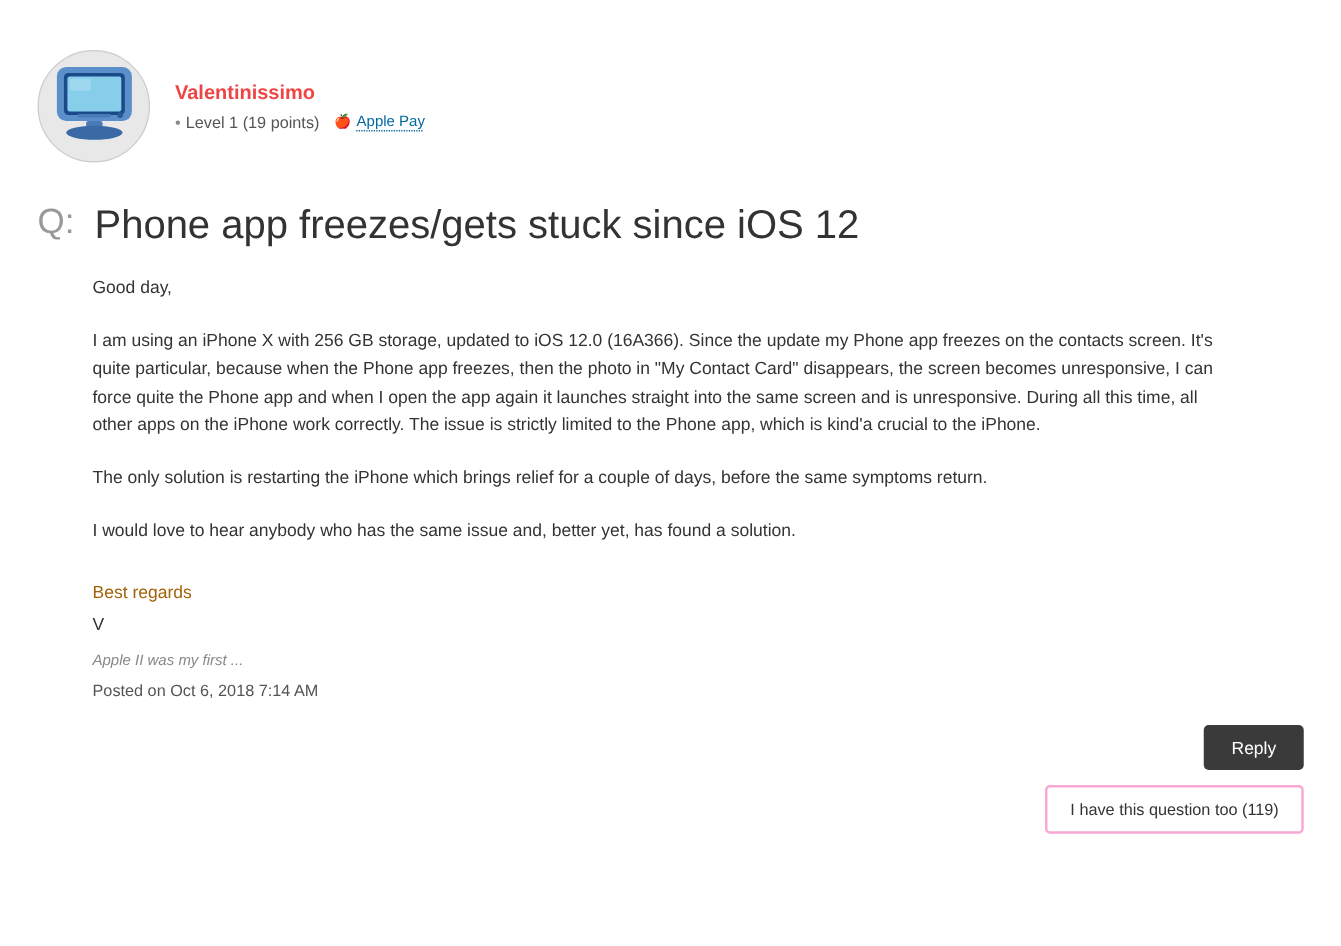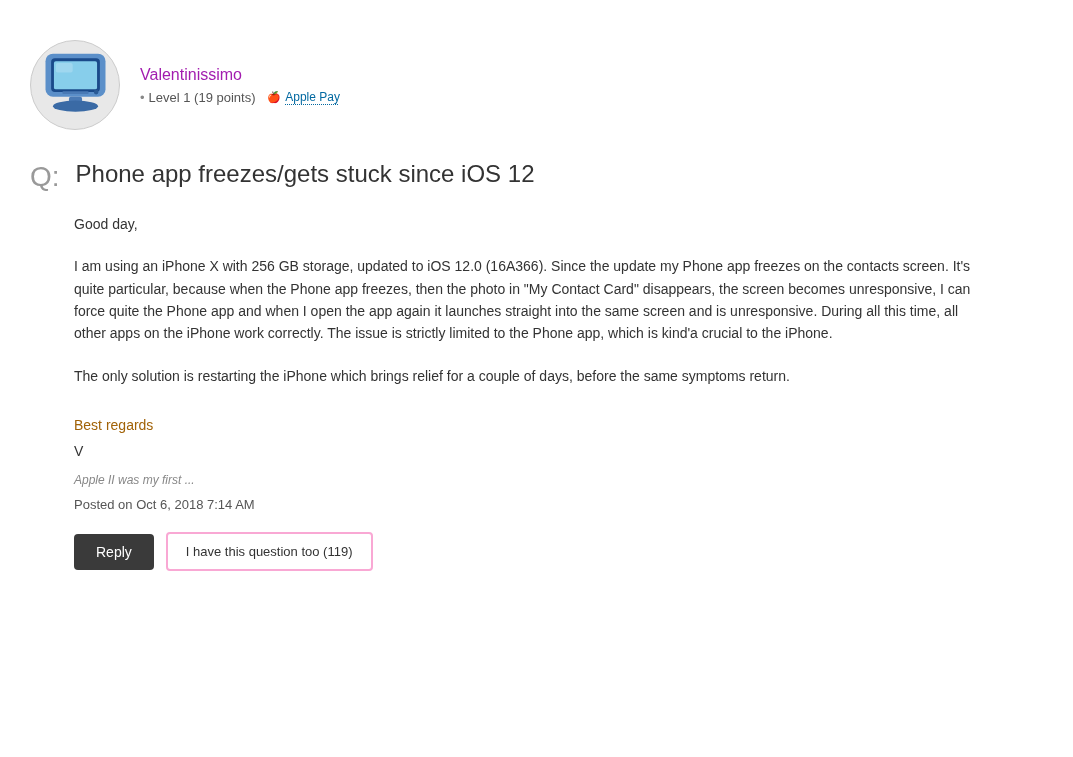--- a/index.html
+++ b/index.html
@@ -39,22 +39,22 @@
 
     .user-info {
       margin-left: 20px;
       display: flex;
       flex-direction: column;
       gap: 6px;
     }
 
     .username {
       font-size: 16px;
-      font-weight: 400;
-      color: #a21caf;
+      font-weight: 700;
+      color: #ef4444;
     }
 
     .user-meta {
       display: flex;
       align-items: center;
       gap: 12px;
       font-size: 13px;
       color: #555;
     }
 
@@ -103,21 +103,21 @@
     .q-label {
       font-size: 28px;
       color: #999;
       font-weight: 300;
       line-height: 1.1;
       flex-shrink: 0;
       margin-top: 2px;
     }
 
     .question-title {
-      font-size: 24px;
+      font-size: 32px;
       font-weight: 400;
       color: #333;
       line-height: 1.2;
     }
 
     .question-body {
       padding-left: 44px;
       max-width: 950px;
     }
 
@@ -157,23 +157,24 @@
     }
 
     .posted-date {
       font-size: 13px;
       color: #555;
       margin-bottom: 20px;
     }
 
     .action-buttons {
       display: flex;
-      align-items: center;
+      align-items: flex-end;
       gap: 12px;
       margin-top: 8px;
+      flex-direction: column;
     }
 
     .btn-reply {
       background: #3a3a3a;
       color: #ffffff;
       border: none;
       padding: 10px 22px;
       font-size: 14px;
       font-weight: 500;
       border-radius: 4px;
@@ -240,20 +241,21 @@
 <div class="question-section">
   <div class="question-label-row">
     <span class="q-label">Q:</span>
     <h1 class="question-title">Phone app freezes/gets stuck since iOS 12</h1>
   </div>
 
   <div class="question-body">
     <p>Good day,</p>
     <p>I am using an iPhone X with 256 GB storage, updated to iOS 12.0 (16A366). Since the update my Phone app freezes on the contacts screen. It's quite particular, because when the Phone app freezes, then the photo in  "My Contact Card" disappears, the screen becomes unresponsive, I can force quite the Phone app and when I open the app again it launches straight into the same screen and is unresponsive. During all this time, all other apps on the iPhone work correctly. The issue is strictly limited to the Phone app, which is kind'a crucial to the iPhone.</p>
     <p>The only solution is restarting the iPhone which brings relief for a couple of days, before the same symptoms return.</p>
+    <p>I would love to hear anybody who has the same issue and, better yet, has found a solution.</p>
   </div>
 
   <div class="signature-section">
     <p class="best-regards">Best regards</p>
     <p class="sig-initial">V</p>
     <p class="apple2-note">Apple II was my first ...</p>
     <p class="posted-date">Posted on Oct 6, 2018 7:14 AM</p>
 
     <div class="action-buttons">
       <button class="btn-reply">Reply</button>

